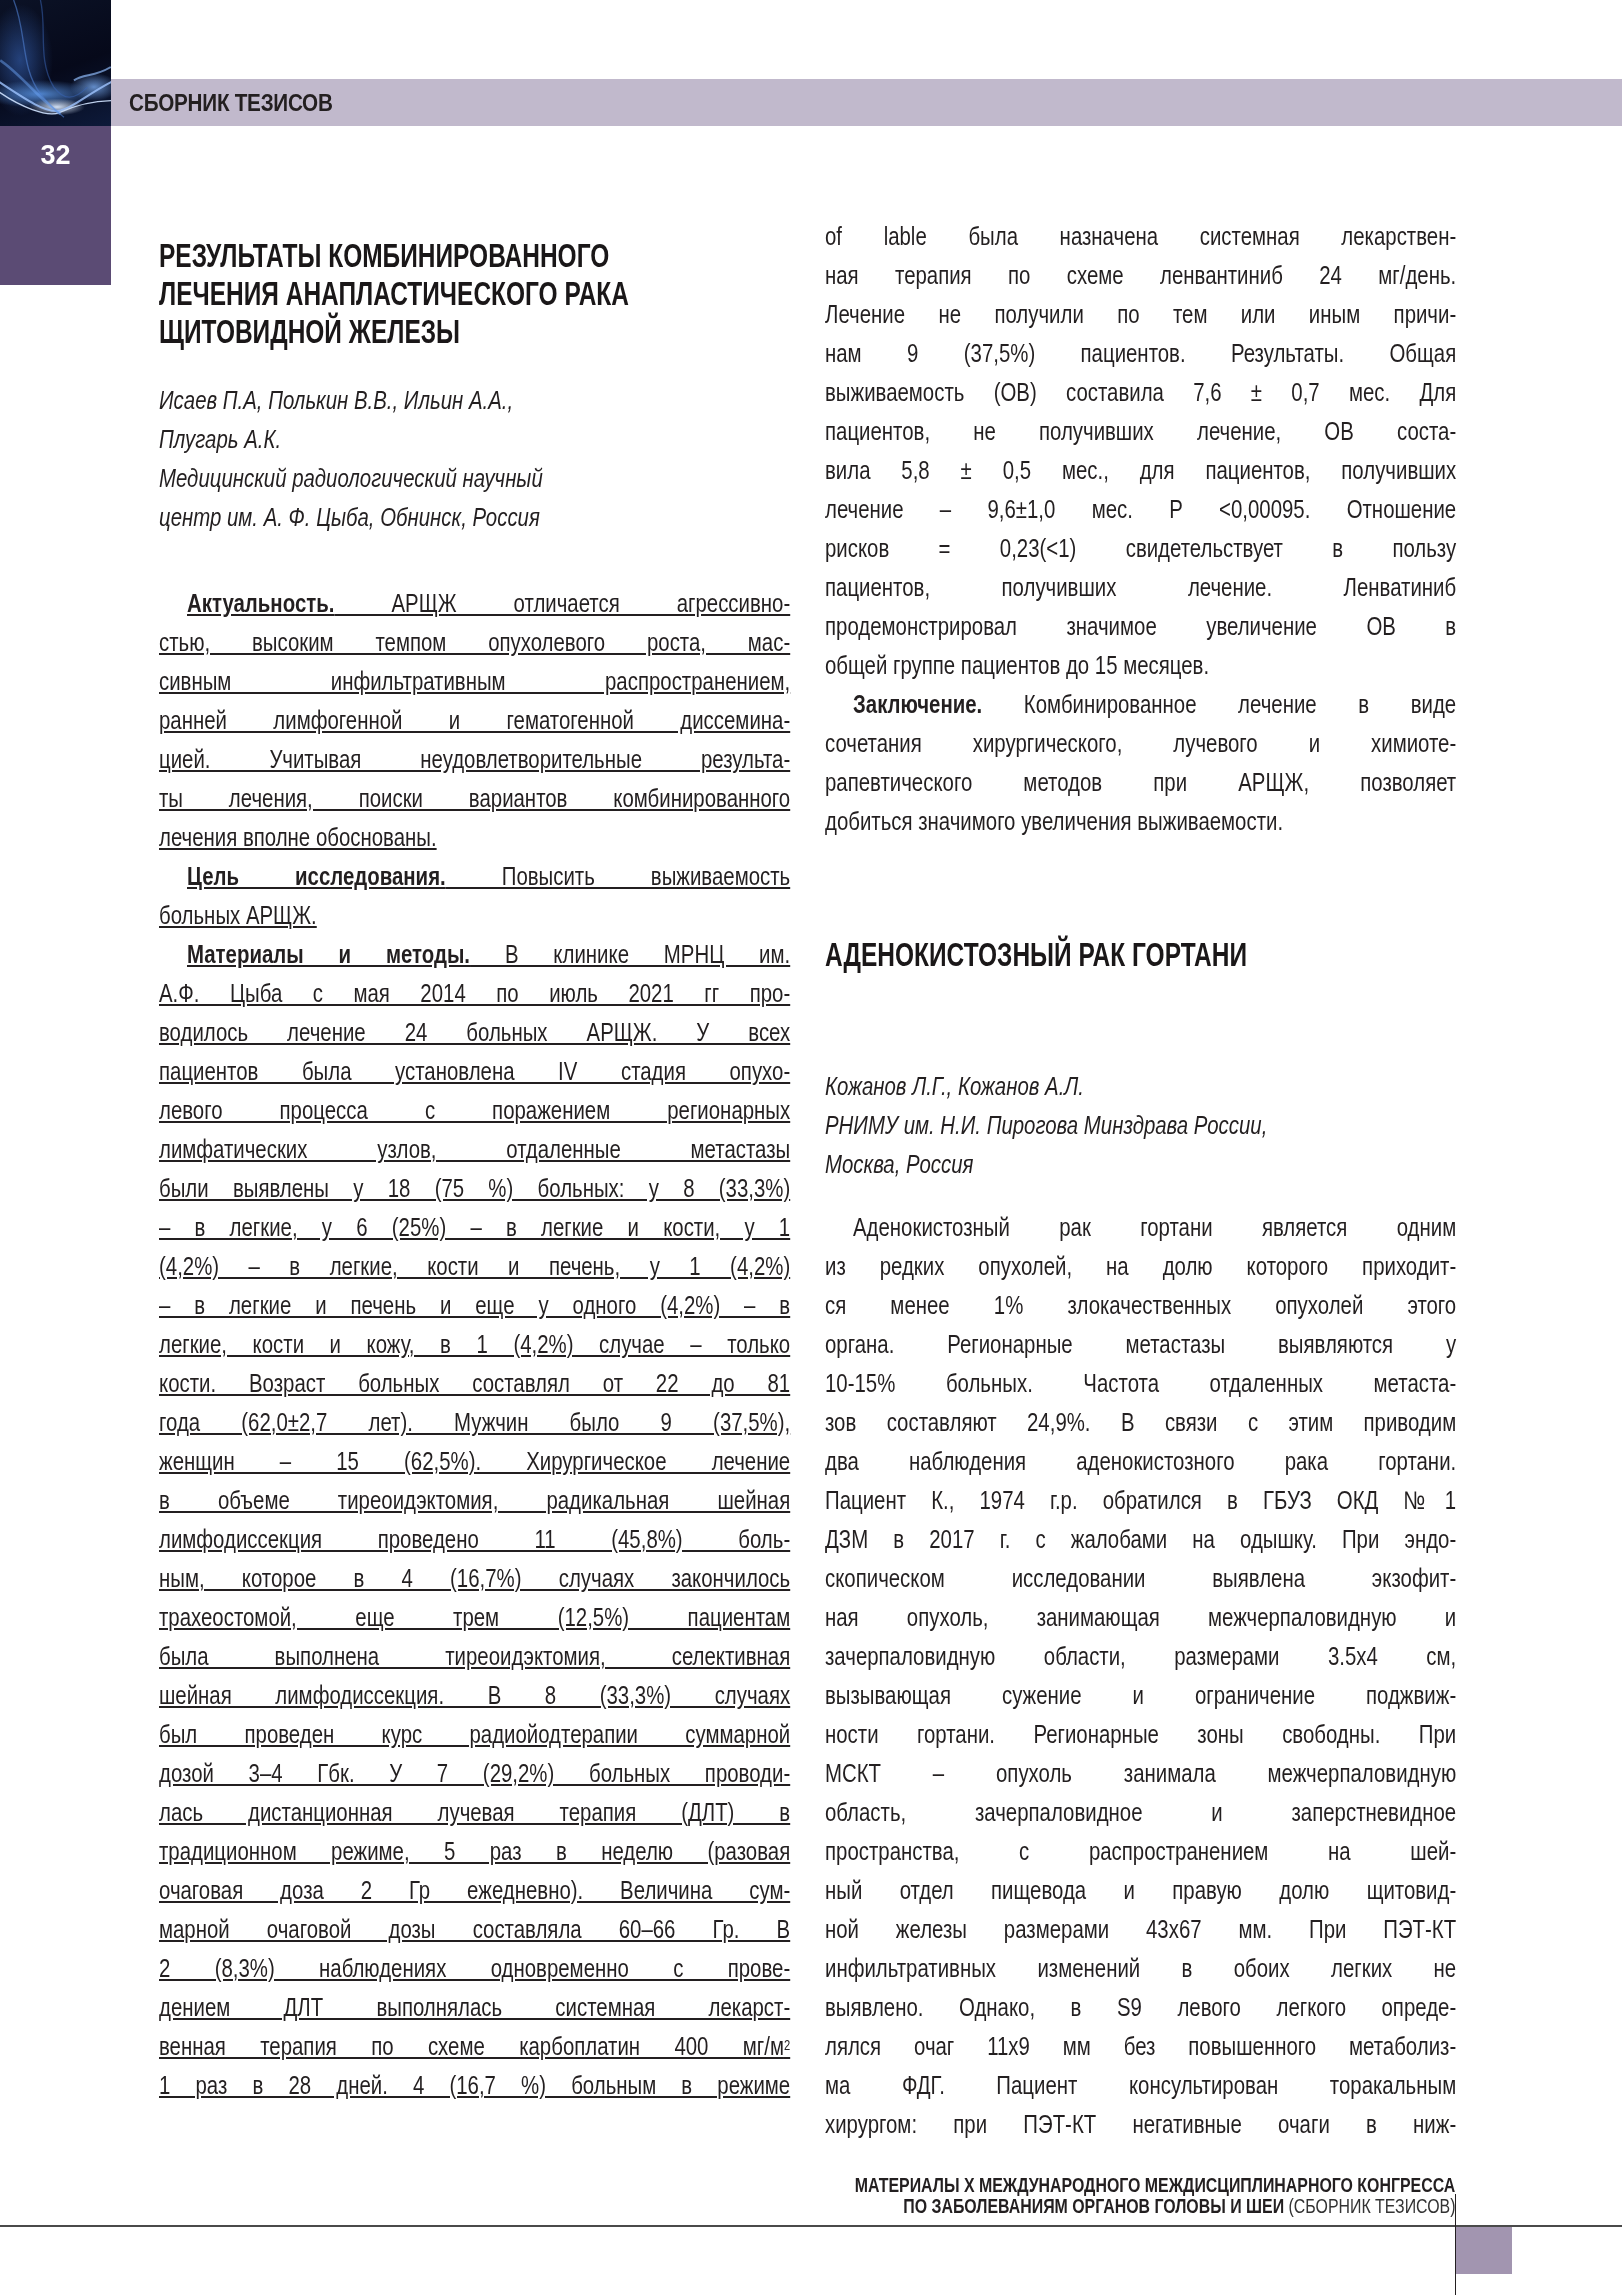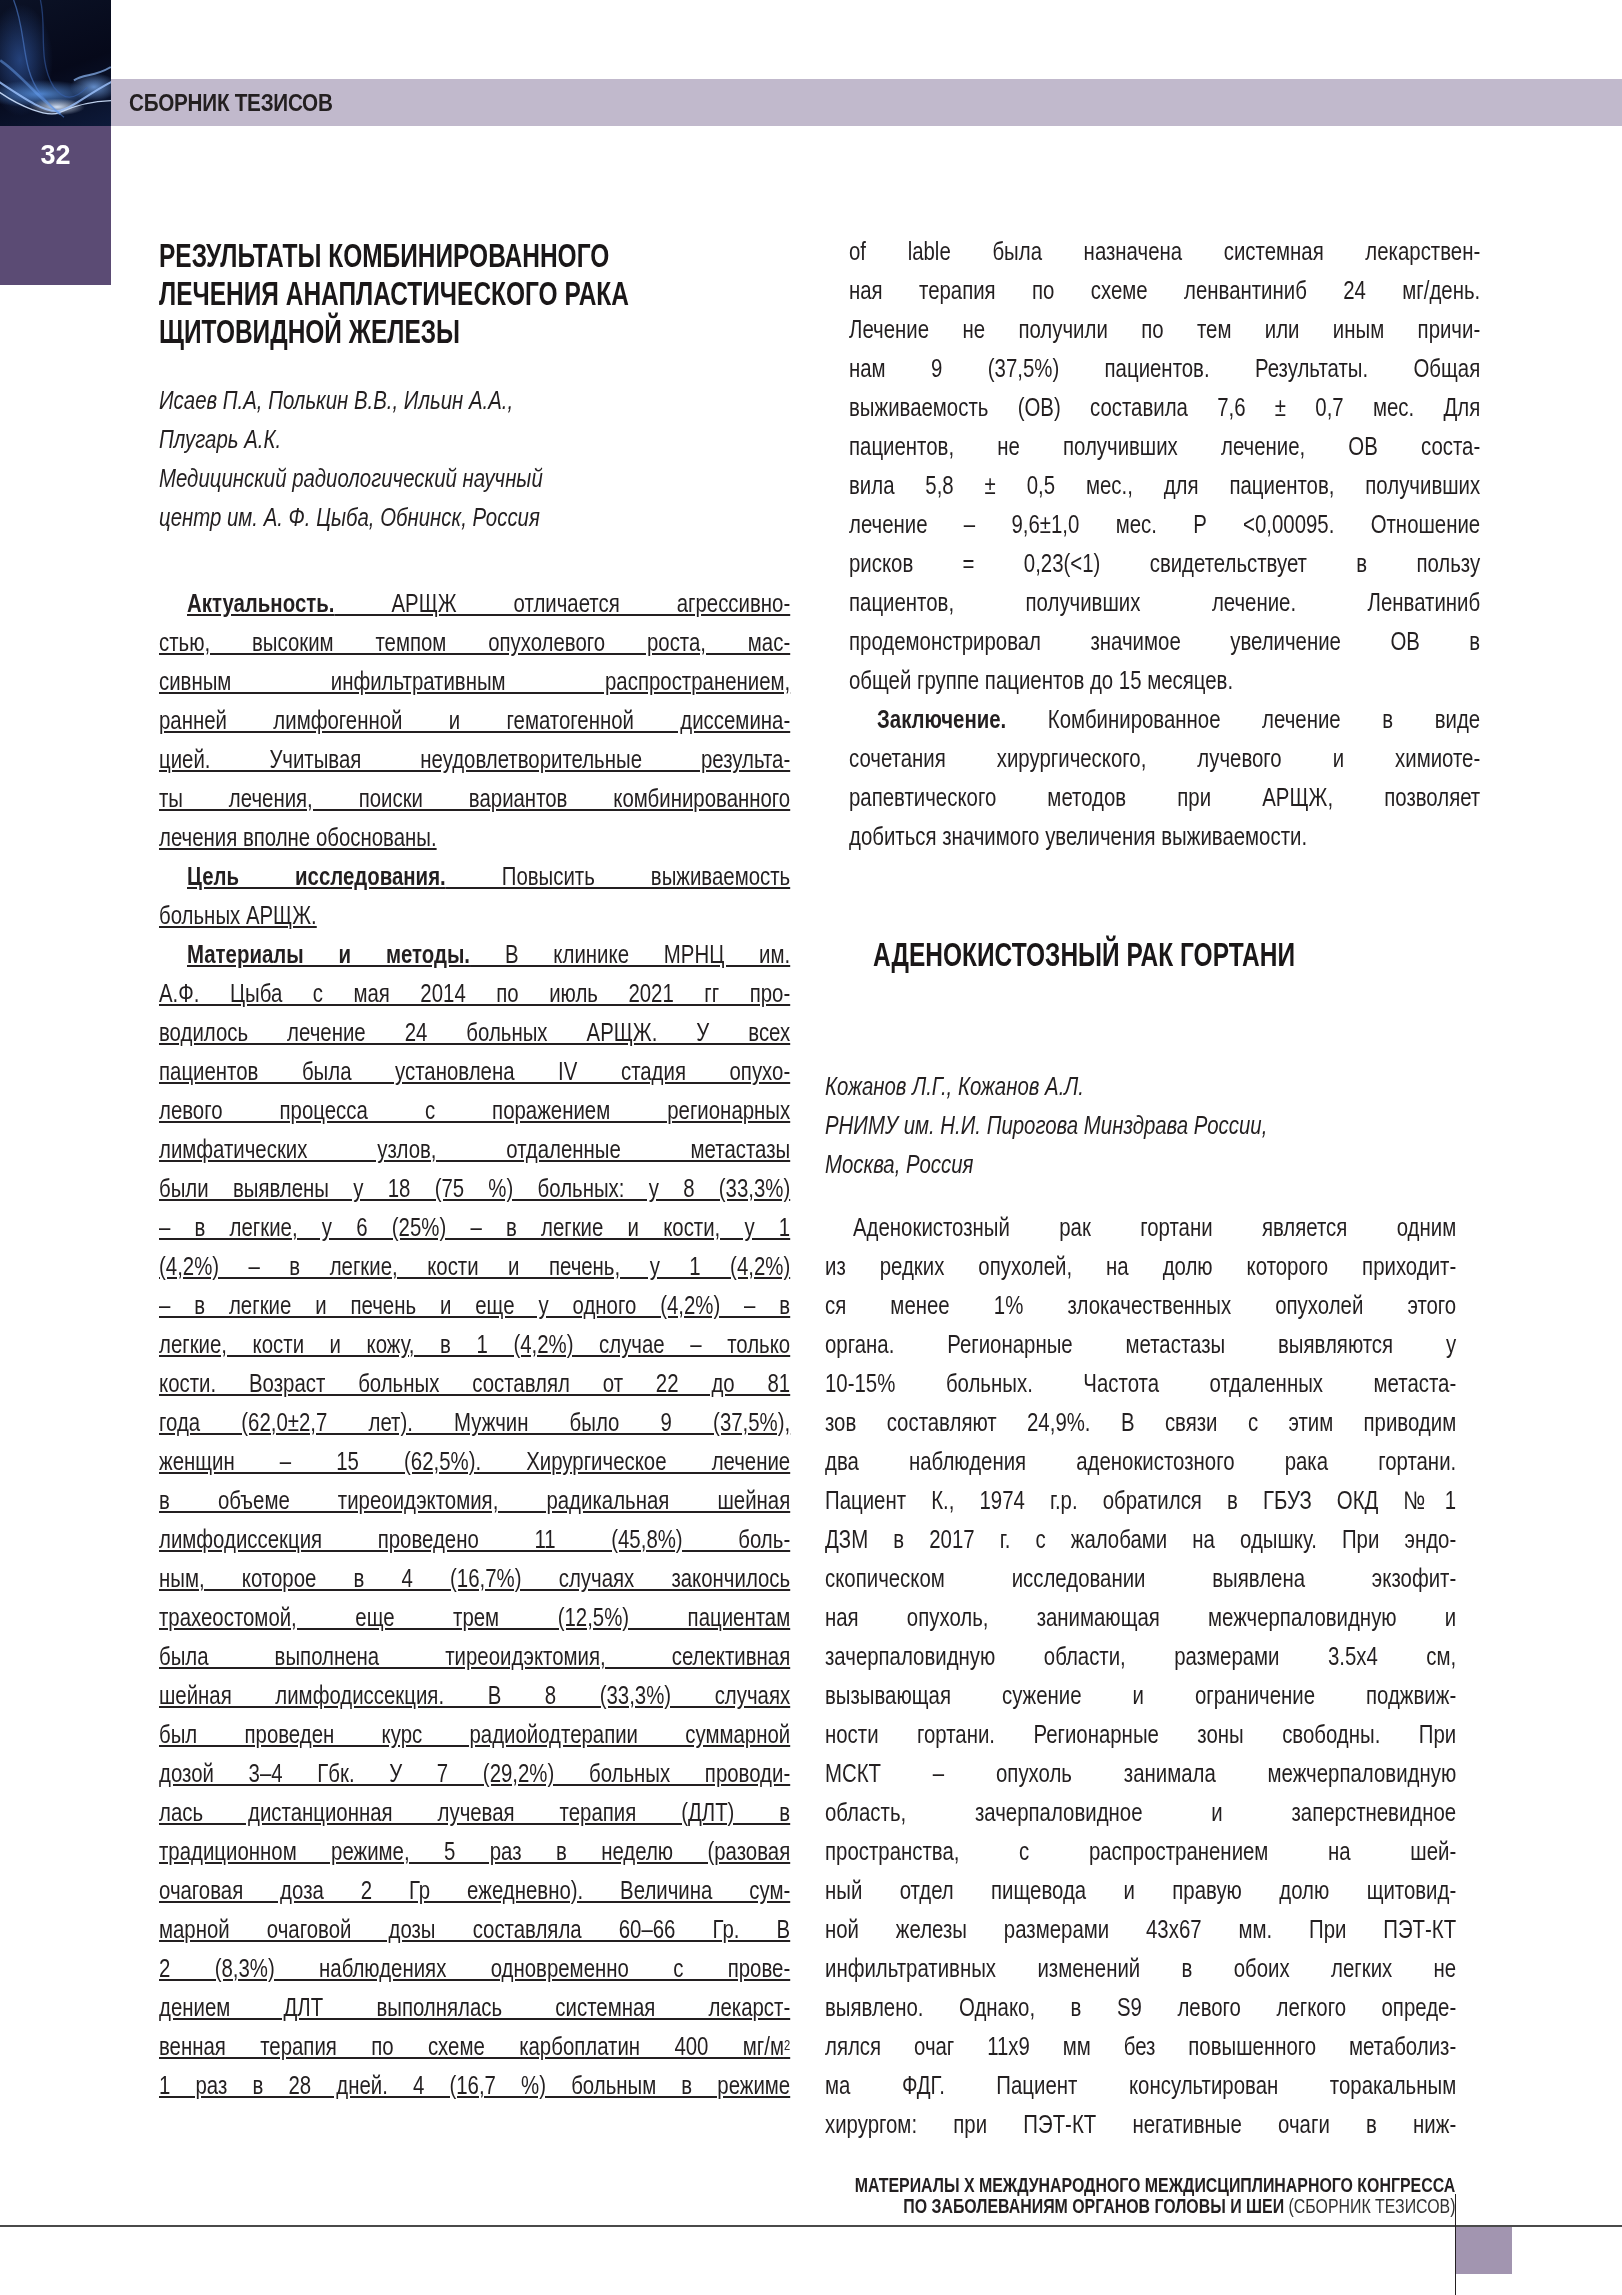--- a/index.html
+++ b/index.html
@@ -154,21 +154,21 @@
         <span class="ln j"><span>очаговая доза 2 Гр ежедневно). Величина сум-</span></span>
         <span class="ln j"><span>марной очаговой дозы составляла 60–66 Гр. В</span></span>
         <span class="ln j"><span>2 (8,3%) наблюдениях одновременно с прове-</span></span>
         <span class="ln j"><span>дением ДЛТ выполнялась системная лекарст-</span></span>
         <span class="ln j"><span>венная терапия по схеме карбоплатин 400 мг/м</span><sup>2</sup></span>
         <span class="ln j"><span>1 раз в 28 дней. 4 (16,7 %) больным в режиме</span></span>
       </div>
   </div>
 </div>
 
-<div class="col col-right" style="top:232px;margin-left:24px;">
+<div class="col col-right" style="top:217px;">
   <div class="scaler">
     <div class="body" id="a1-right">
         <span class="ln j"><span>of lable была назначена системная лекарствен-</span></span>
         <span class="ln j"><span>ная терапия по схеме ленвантиниб 24 мг/день.</span></span>
         <span class="ln j"><span>Лечение не получили по тем или иным причи-</span></span>
         <span class="ln j"><span>нам 9 (37,5%) пациентов. Результаты. Общая</span></span>
         <span class="ln j"><span>выживаемость (ОВ) составила 7,6 ± 0,7 мес. Для</span></span>
         <span class="ln j"><span>пациентов, не получивших лечение, ОВ соста-</span></span>
         <span class="ln j"><span>вила 5,8 ± 0,5 мес., для пациентов, получивших</span></span>
         <span class="ln j"><span>лечение – 9,6±1,0 мес. Р &lt;0,00095. Отношение</span></span>
@@ -177,21 +177,21 @@
         <span class="ln j"><span>продемонстрировал значимое увеличение ОВ в</span></span>
         <span class="ln"><span>общей группе пациентов до 15 месяцев.</span></span>
         <span class="ln j ind"><b>Заключение.</b><span> Комбинированное лечение в виде</span></span>
         <span class="ln j"><span>сочетания хирургического, лучевого и химиоте-</span></span>
         <span class="ln j"><span>рапевтического методов при АРЩЖ, позволяет</span></span>
         <span class="ln"><span>добиться значимого увеличения выживаемости.</span></span>
       </div>
   </div>
 </div>
 
-<div class="col col-right" style="top:935px;margin-left:48px;">
+<div class="col col-right" style="top:935px;">
   <div class="title-scaler">
     <div class="title">
       <div class="tl">АДЕНОКИСТОЗНЫЙ РАК ГОРТАНИ</div>
     </div>
   </div>
 </div>
 
 <div class="col col-right" style="top:1067px;">
   <div class="scaler">
     <div class="meta">

